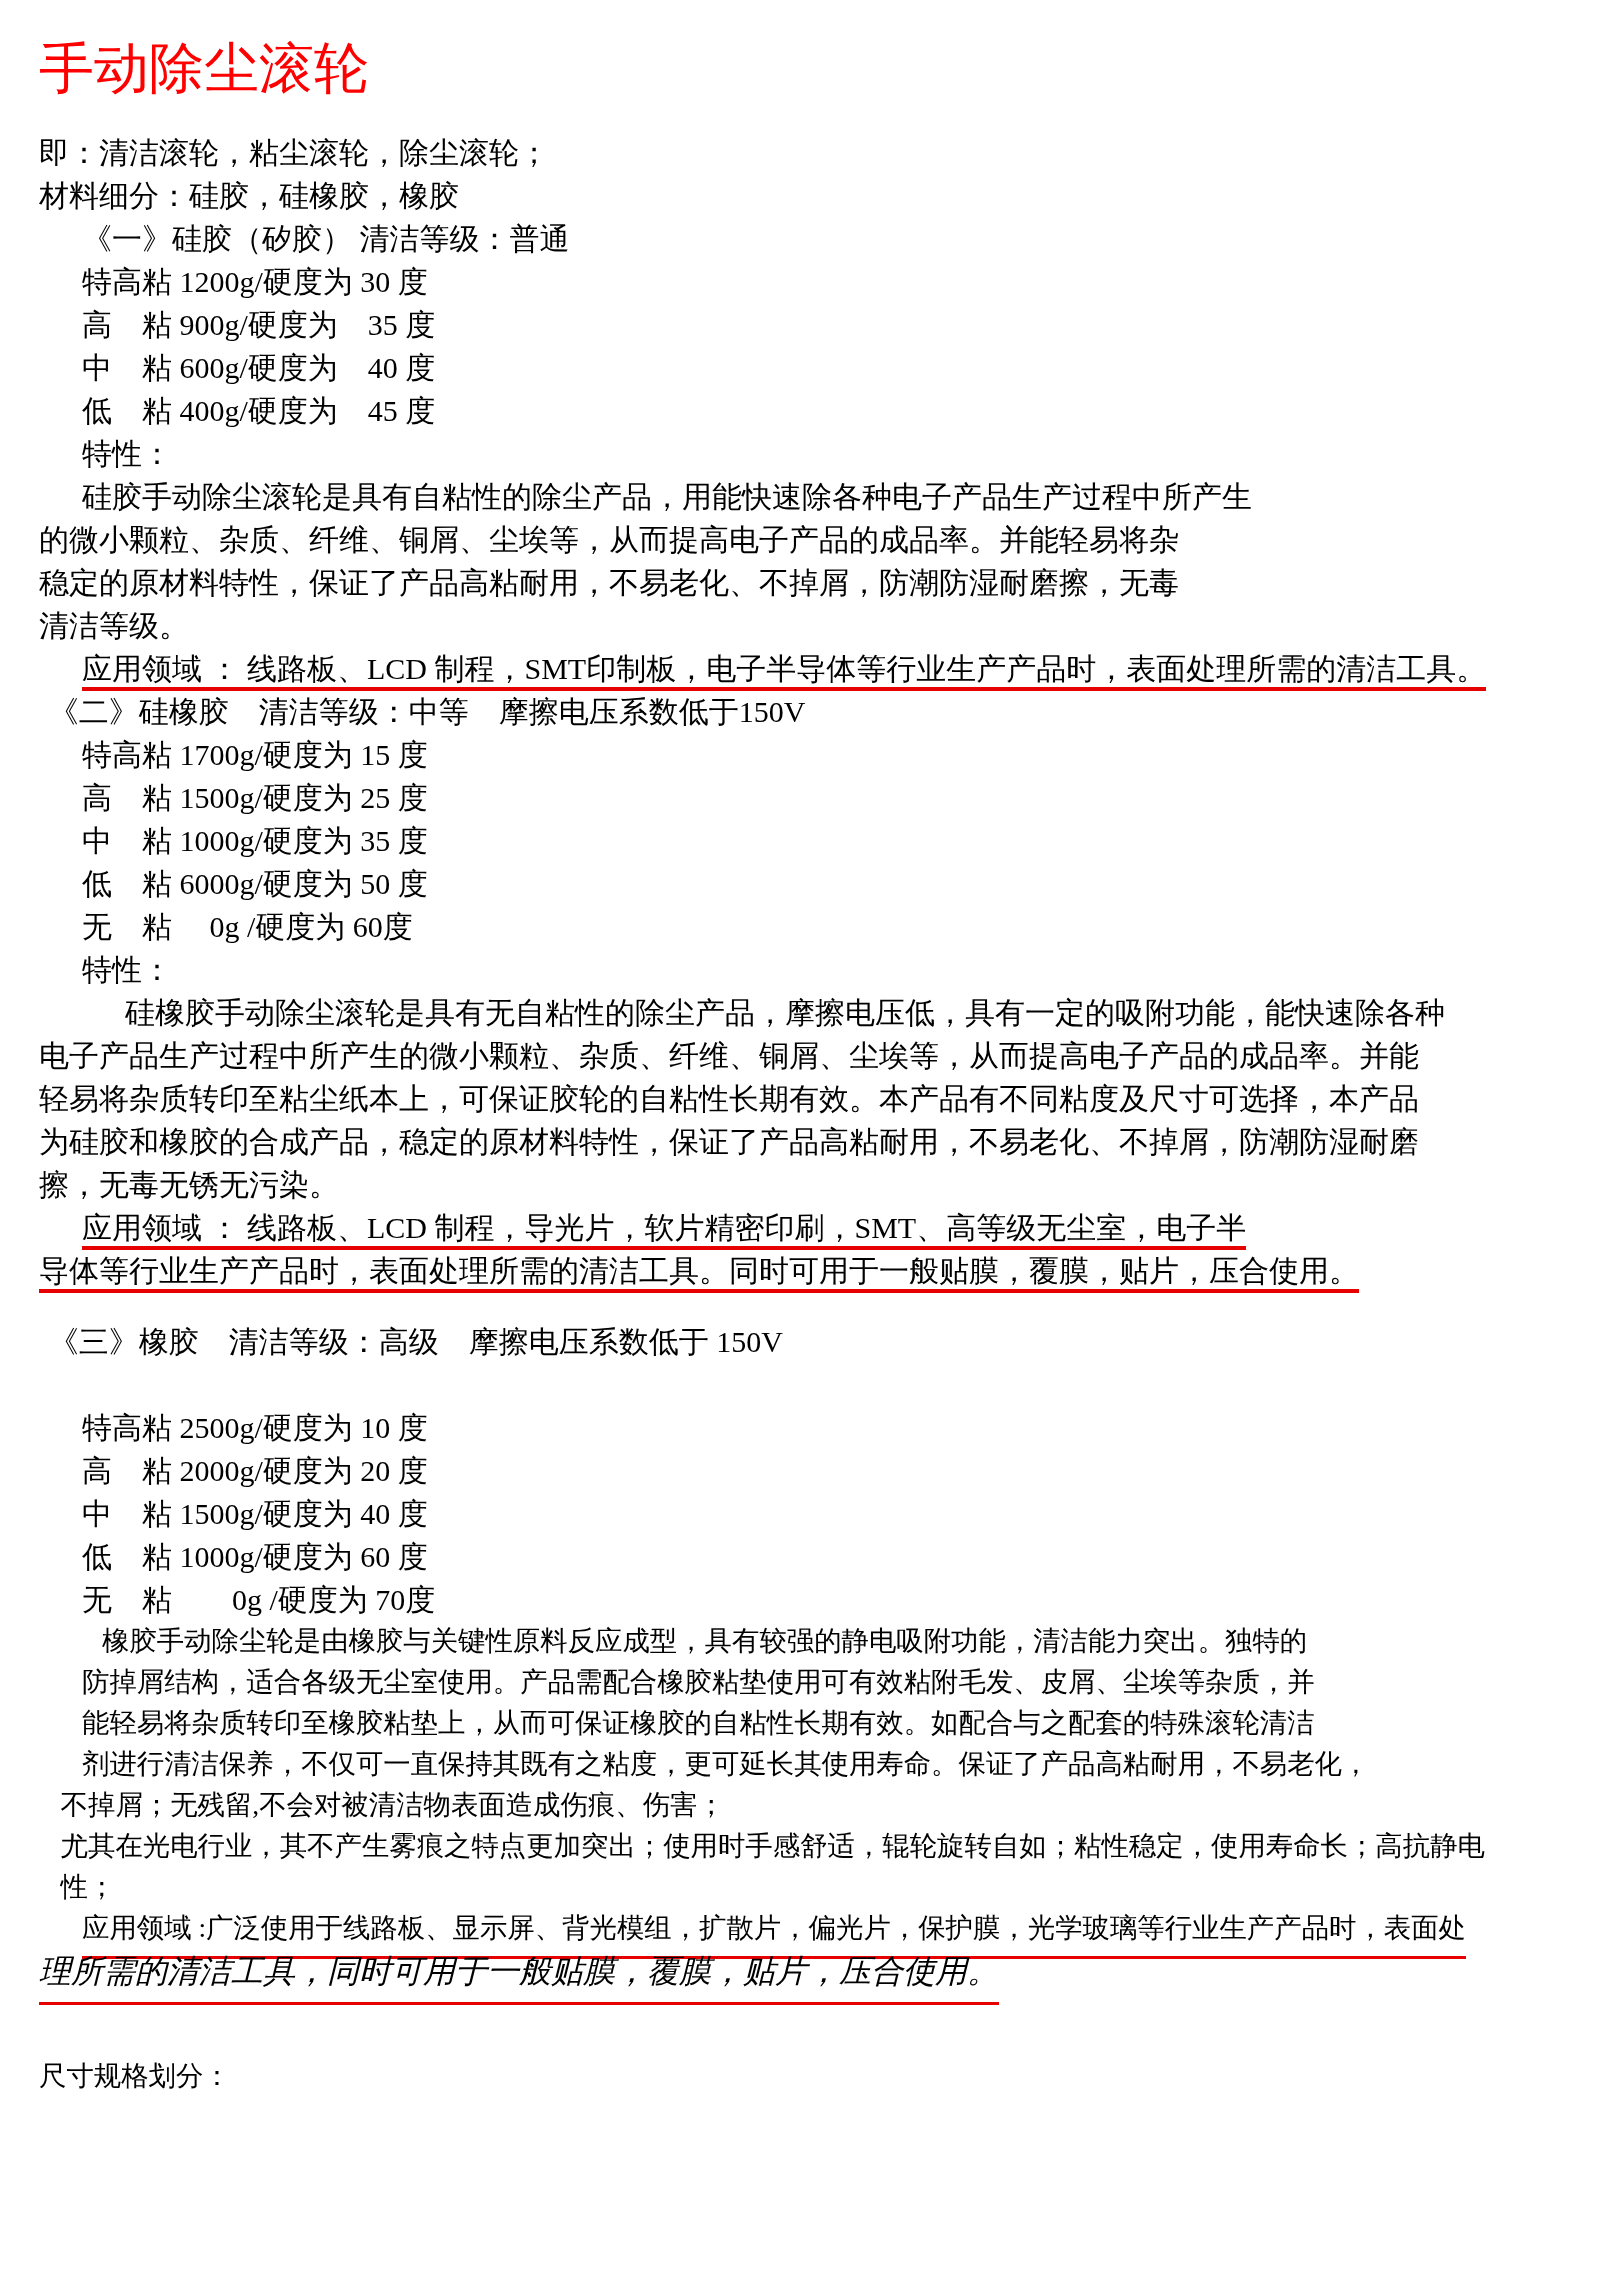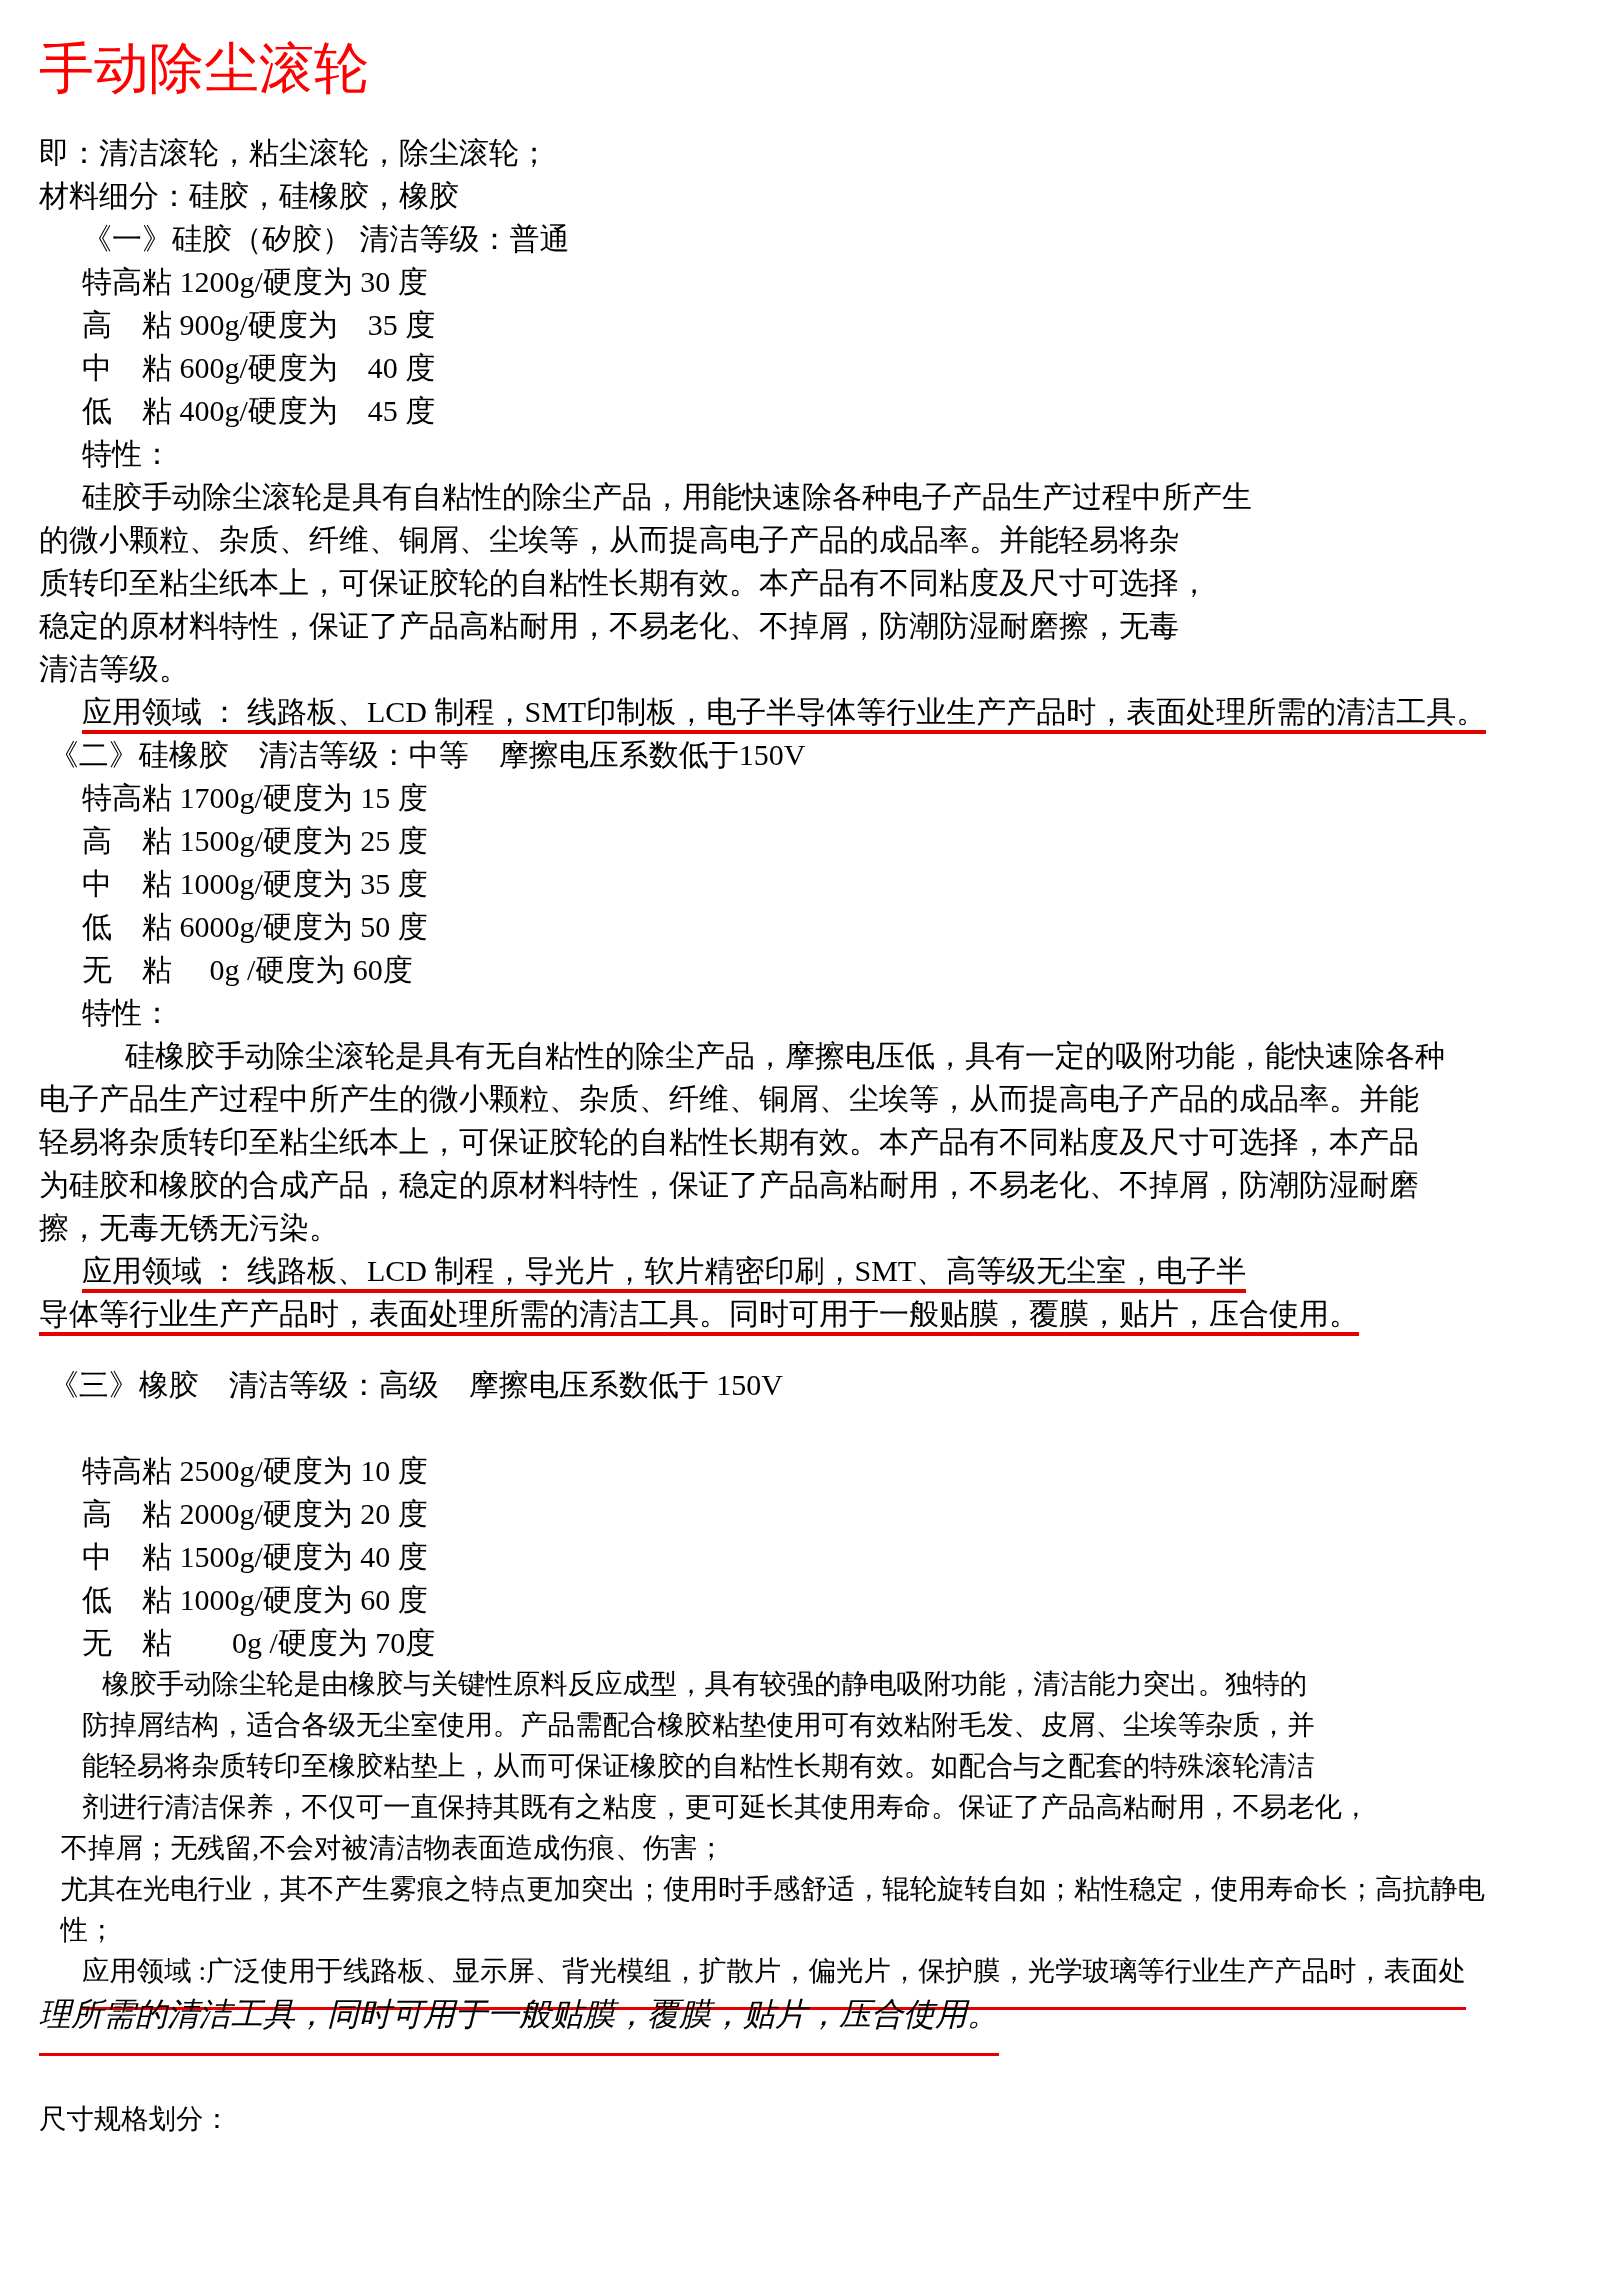--- a/index.html
+++ b/index.html
@@ -16,21 +16,21 @@
   .ln{font-size:30px;line-height:43px;white-space:pre;}
   .ind1{padding-left:43px;}
   .ind2{padding-left:86px;}
   .indh{padding-left:9.8px;}
   .inda{padding-left:21.6px;}
   .inds{padding-left:63px;}
   .s3label{font-size:23.5px;line-height:35px;}
   .s3p{font-size:27.4px;line-height:41px;}
   .s3big{font-size:32px;line-height:45px;font-style:italic;}
   .ul{border-bottom:4.9px solid var(--ul-red,#e60000);padding-bottom:2px;}
-  .ul4{border-bottom-width:3.9px;padding-bottom:21px;}
+  .ul4{border-bottom-width:3.9px;padding-bottom:13px;}
   .sp28{height:27.4px;}
   .sp44{height:43px;}
   .sp24{height:23.5px;}
   .footer-ln{font-size:27.4px;line-height:39px;white-space:pre;margin-top:40px;}
 </style>
 </head>
 <body>
 
 <div class="page">
 
@@ -40,21 +40,20 @@
   <div class="ln">材料细分：硅胶，硅橡胶，橡胶</div>
 
   <div class="ln ind1">《一》硅胶（矽胶） 清洁等级：普通</div>
   <div class="ln ind1">特高粘 1200g/硬度为 30 度</div>
   <div class="ln ind1">高　粘 900g/硬度为　35 度</div>
   <div class="ln ind1">中　粘 600g/硬度为　40 度</div>
   <div class="ln ind1">低　粘 400g/硬度为　45 度</div>
   <div class="ln ind1">特性：</div>
   <div class="ln ind1">硅胶手动除尘滚轮是具有自粘性的除尘产品，用能快速除各种电子产品生产过程中所产生</div>
   <div class="ln">的微小颗粒、杂质、纤维、铜屑、尘埃等，从而提高电子产品的成品率。并能轻易将杂</div>
-  <div class="ln">质转印至粘尘纸本上，可保证胶轮的自粘性长期有效。本产品有不同粘度及尺寸可选择，</div>
   <div class="ln">稳定的原材料特性，保证了产品高粘耐用，不易老化、不掉屑，防潮防湿耐磨擦，无毒</div>
   <div class="ln">清洁等级。</div>
   <div class="ln ind1"><span class="ul">应用领域 ： 线路板、LCD 制程，SMT印制板，电子半导体等行业生产产品时，表面处理所需的清洁工具。</span></div>
 
   <div class="ln indh">《二》硅橡胶　清洁等级：中等　摩擦电压系数低于150V</div>
   <div class="ln ind1">特高粘 1700g/硬度为 15 度</div>
   <div class="ln ind1">高　粘 1500g/硬度为 25 度</div>
   <div class="ln ind1">中　粘 1000g/硬度为 35 度</div>
   <div class="ln ind1">低　粘 6000g/硬度为 50 度</div>
   <div class="ln ind1">无　粘　 0g /硬度为 60度</div>

